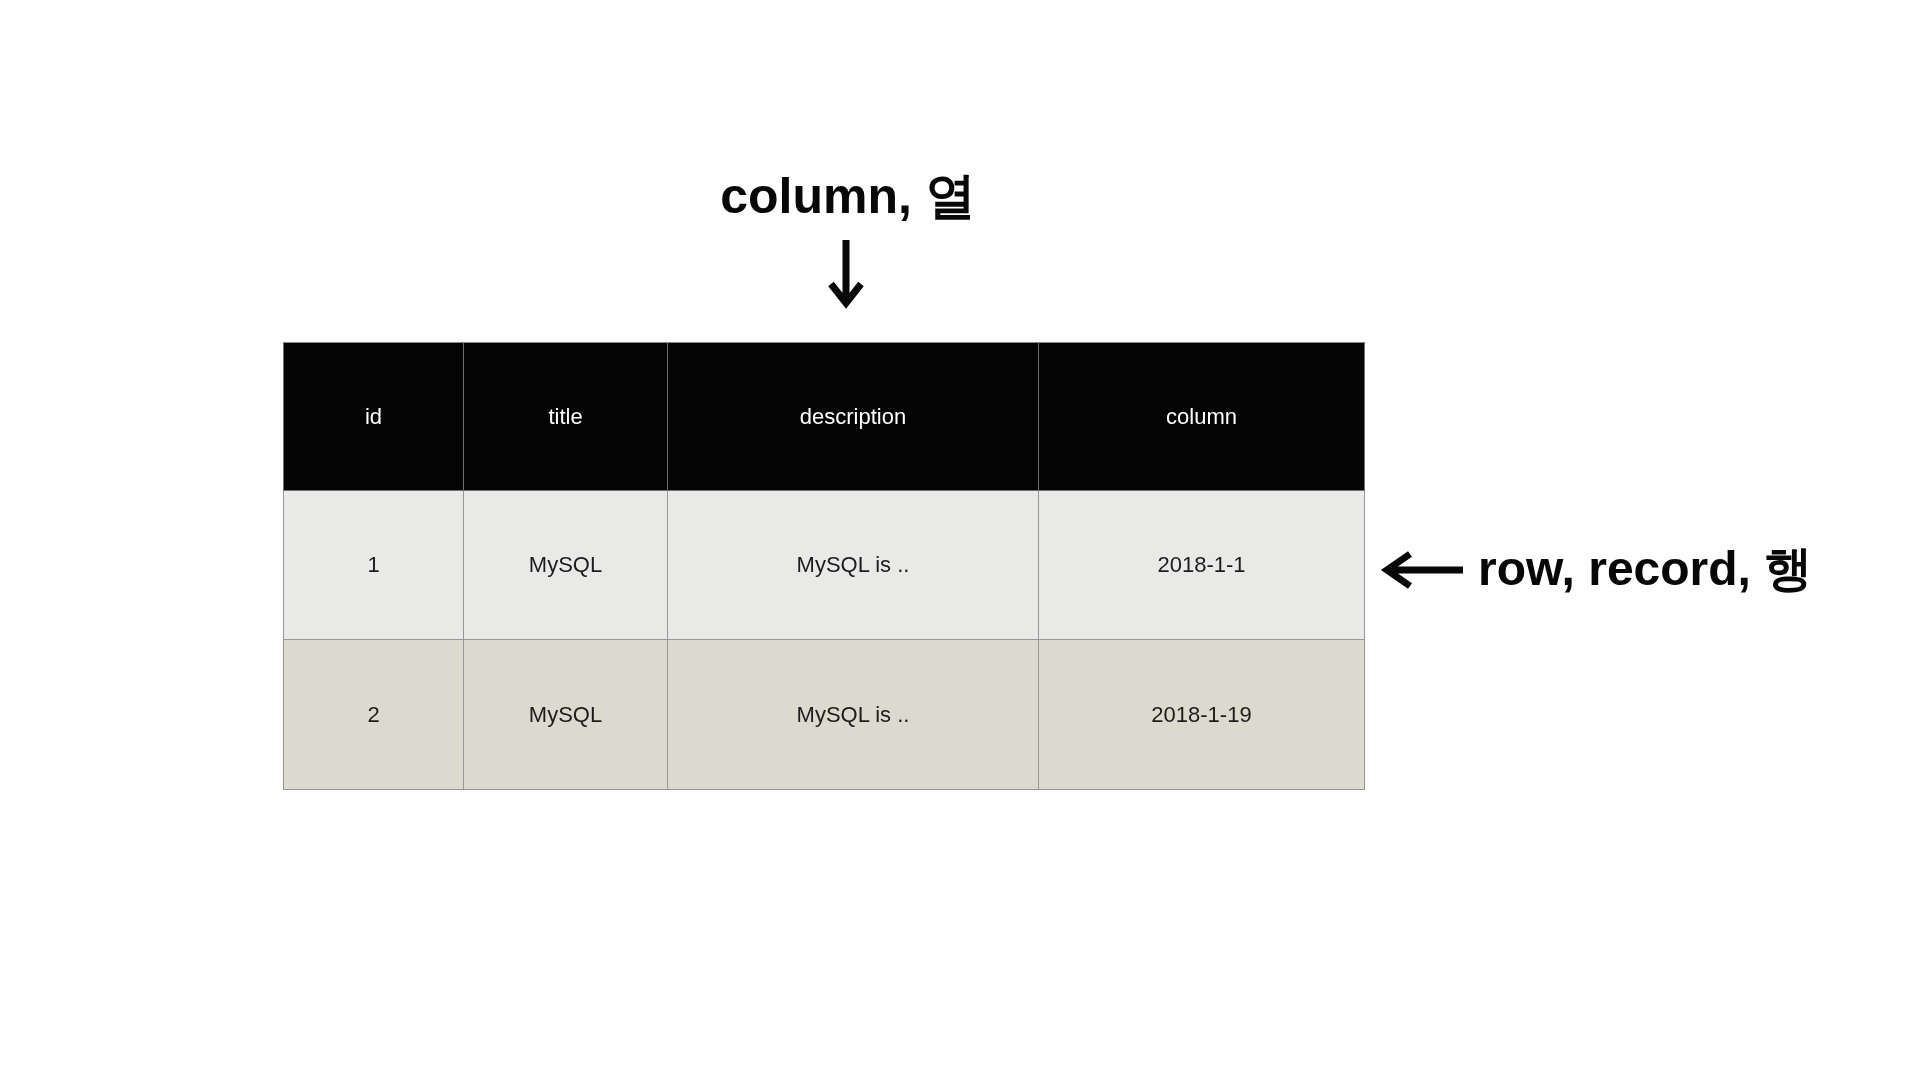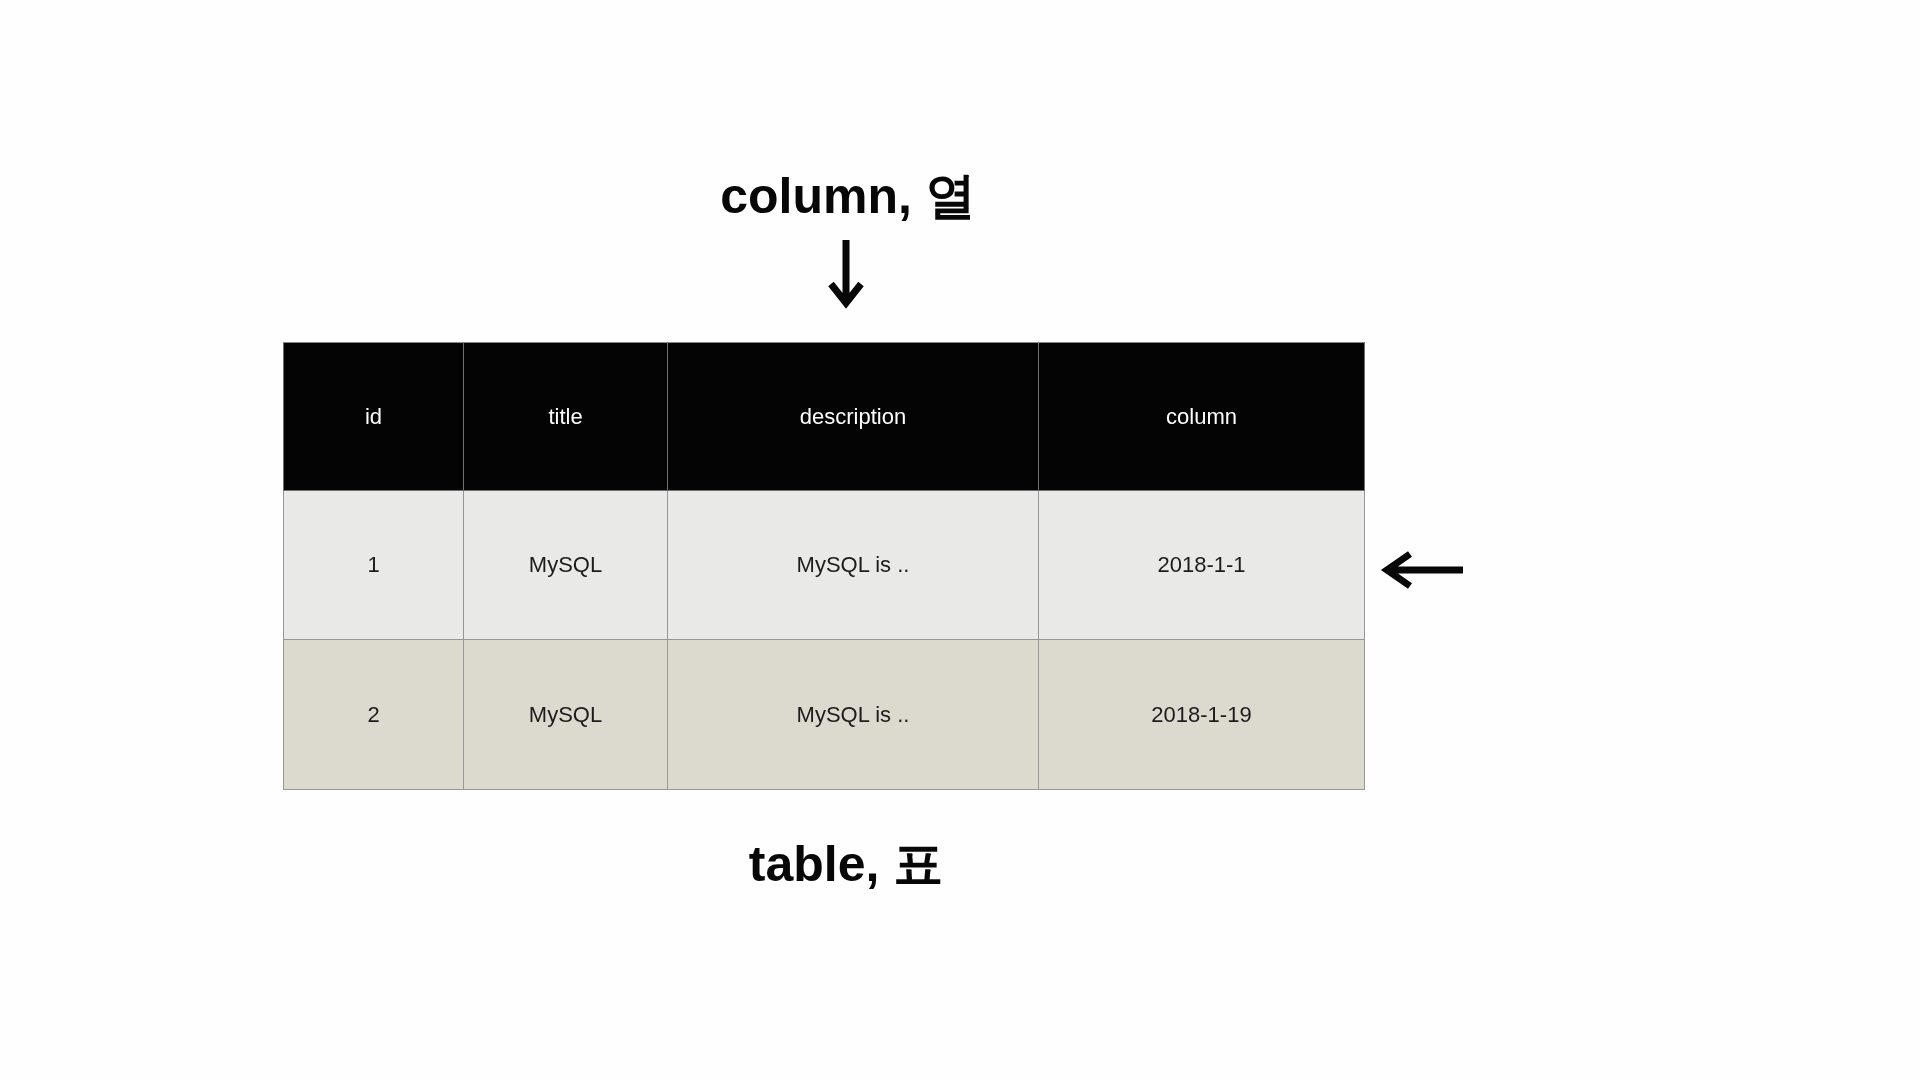--- a/index.html
+++ b/index.html
@@ -131,16 +131,16 @@
         <td>MySQL is ..</td>
         <td>2018-1-19</td>
       </tr>
     </tbody>
   </table>
 
   <svg class="left-arrow" width="86" height="44" viewBox="0 0 86 44">
     <path d="M83 22 L9 22 M30 6 L7 22 L30 38" stroke="#070707" stroke-width="7" fill="none" stroke-linecap="butt" stroke-linejoin="miter"></path>
   </svg>
 
+  <div class="ann ann-row">row, record, 행</div>
 
-  <div class="ann ann-table">table, 표</div>
 
 </div>
 
 </body></html>

